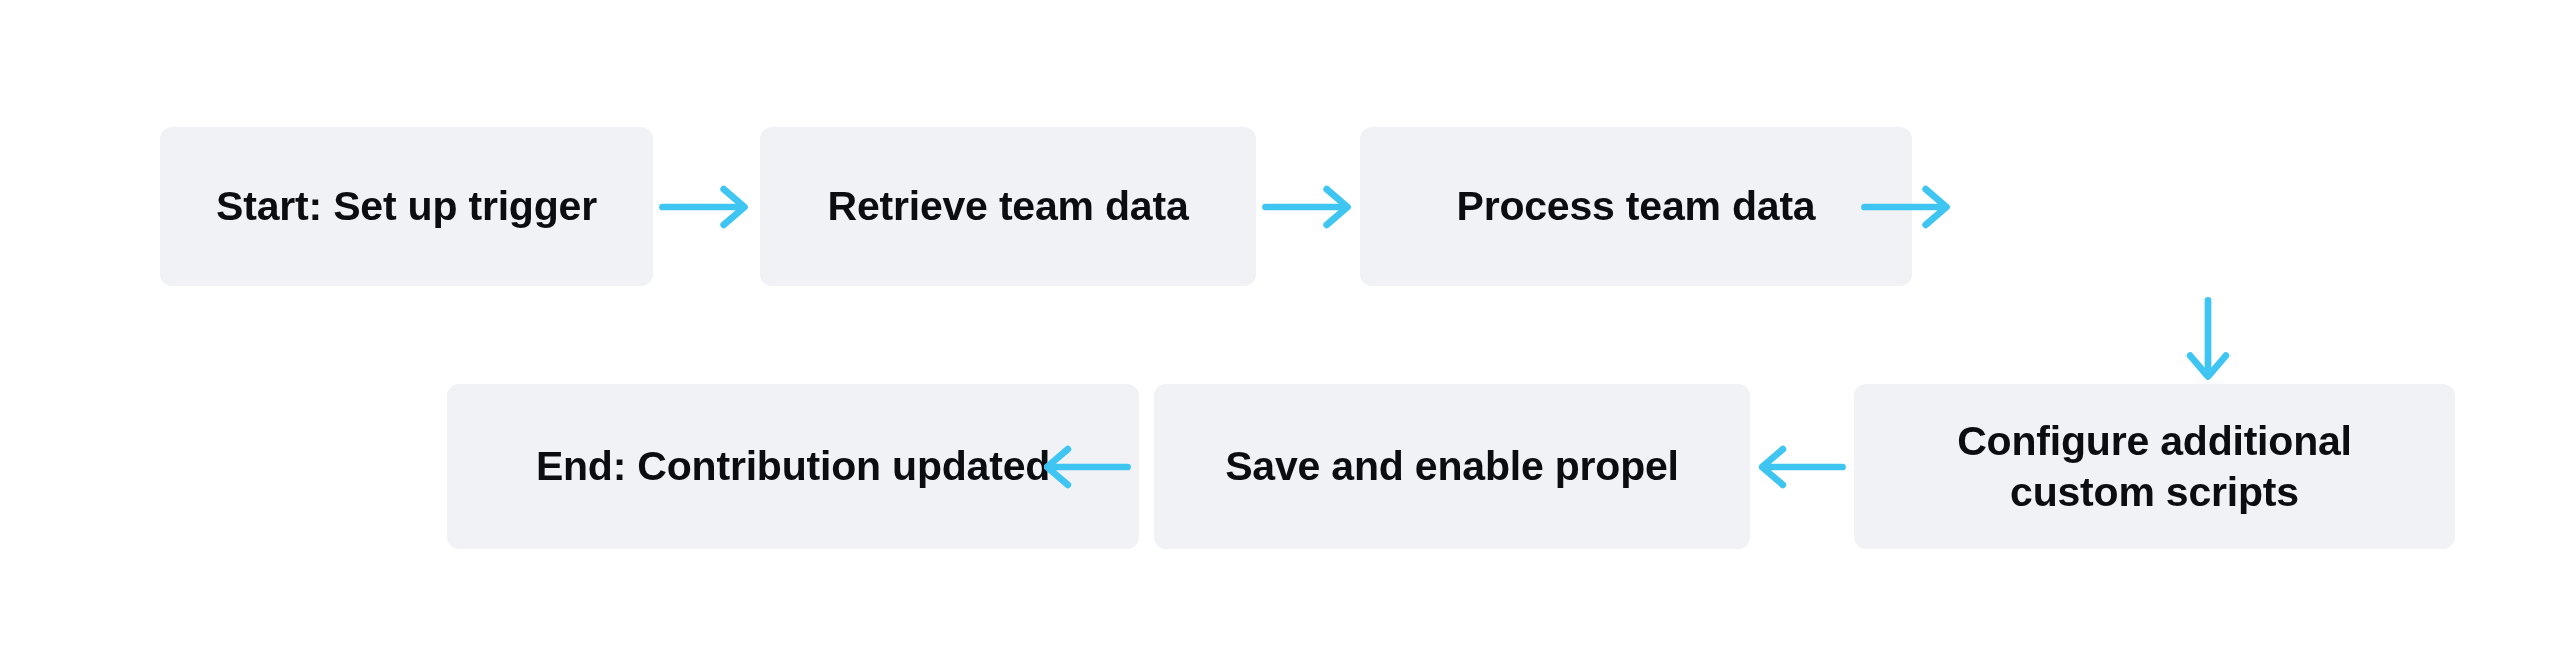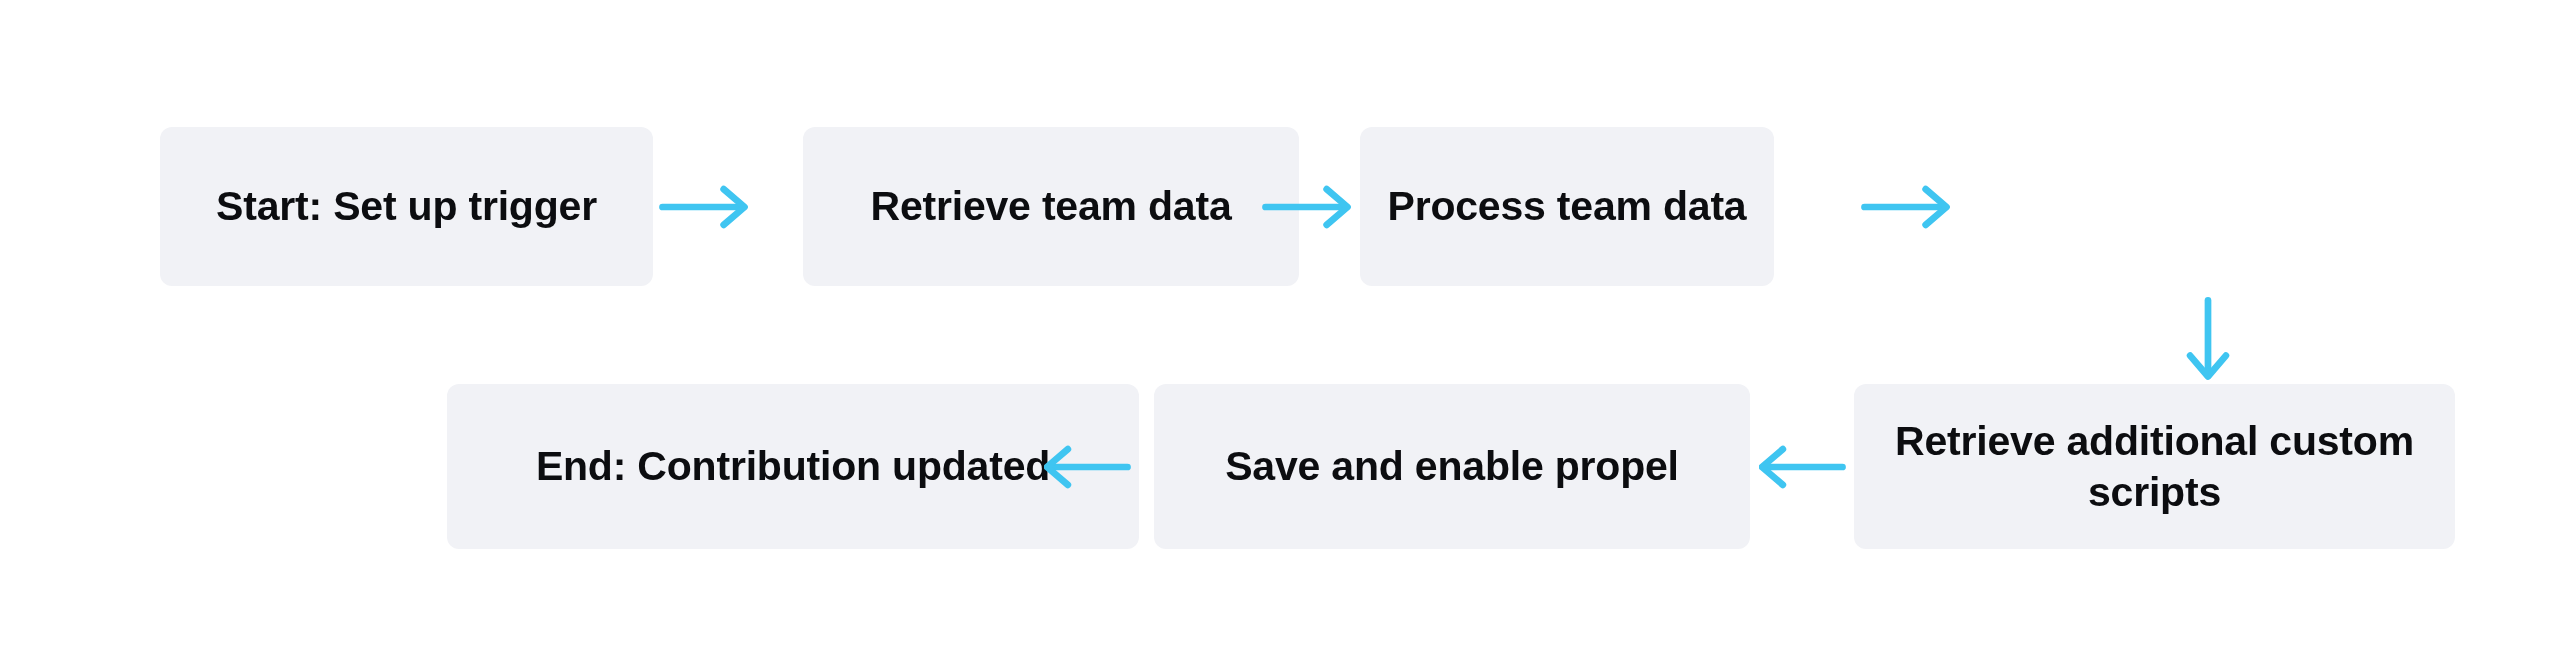--- a/index.html
+++ b/index.html
@@ -47,30 +47,30 @@
     stroke-linejoin: round;
   }
 </style>
 </head>
 <body>
 
 <div class="canvas">
 
   <div class="node node--row1 node--single" style="left:160px;  width:493px;">Start: Set up trigger</div>
 
-  <div class="node node--row1 node--single" style="left:760px; width:496px;margin-left:43px;">Retrieve team data</div>
+  <div class="node node--row1 node--single" style="left:760px; width:496px;">Retrieve team data</div>
 
-  <div class="node node--row1 node--single" style="left:1360px; width:414px;">Process team data</div>
+  <div class="node node--row1 node--single" style="left:1360px; width:552px;">Process team data</div>
 
 
   <div class="node node--row2" style="left:447px;  width:692px;">End: Contribution updated</div>
 
   <div class="node node--row2" style="left:1154px; width:596px;">Save and enable propel</div>
 
-  <div class="node node--row2" style="left:1854px; width:601px;">Retrieve additional custom scripts</div>
+  <div class="node node--row2" style="left:1854px; width:601px;">Configure additional custom scripts</div>
 
   <svg class="arrow" style="left:658px; top:183px;" width="91" height="48" viewBox="0 0 122 64" aria-hidden="true">
     <path d="M6 32 H112"></path>
     <path d="M88 8 L116 32 L88 56"></path>
   </svg>
 
   <svg class="arrow" style="left:1261px; top:183px;" width="91" height="48" viewBox="0 0 122 64" aria-hidden="true">
     <path d="M6 32 H112"></path>
     <path d="M88 8 L116 32 L88 56"></path>
   </svg>

